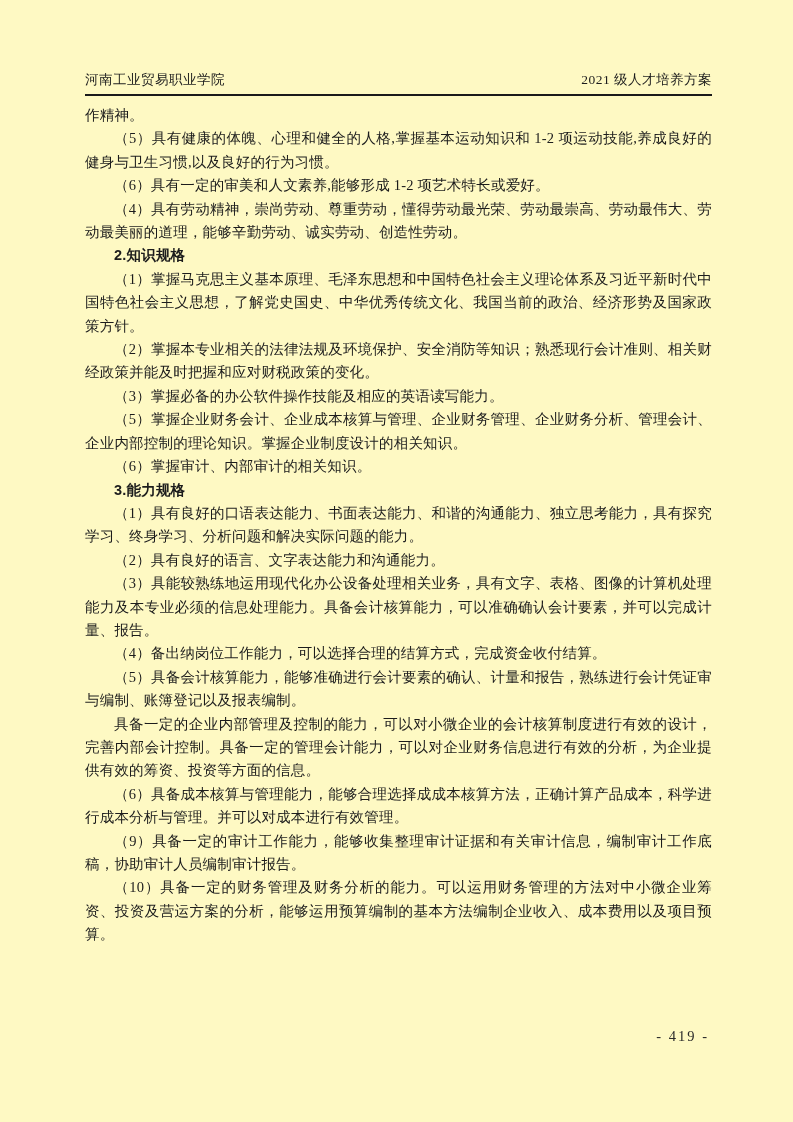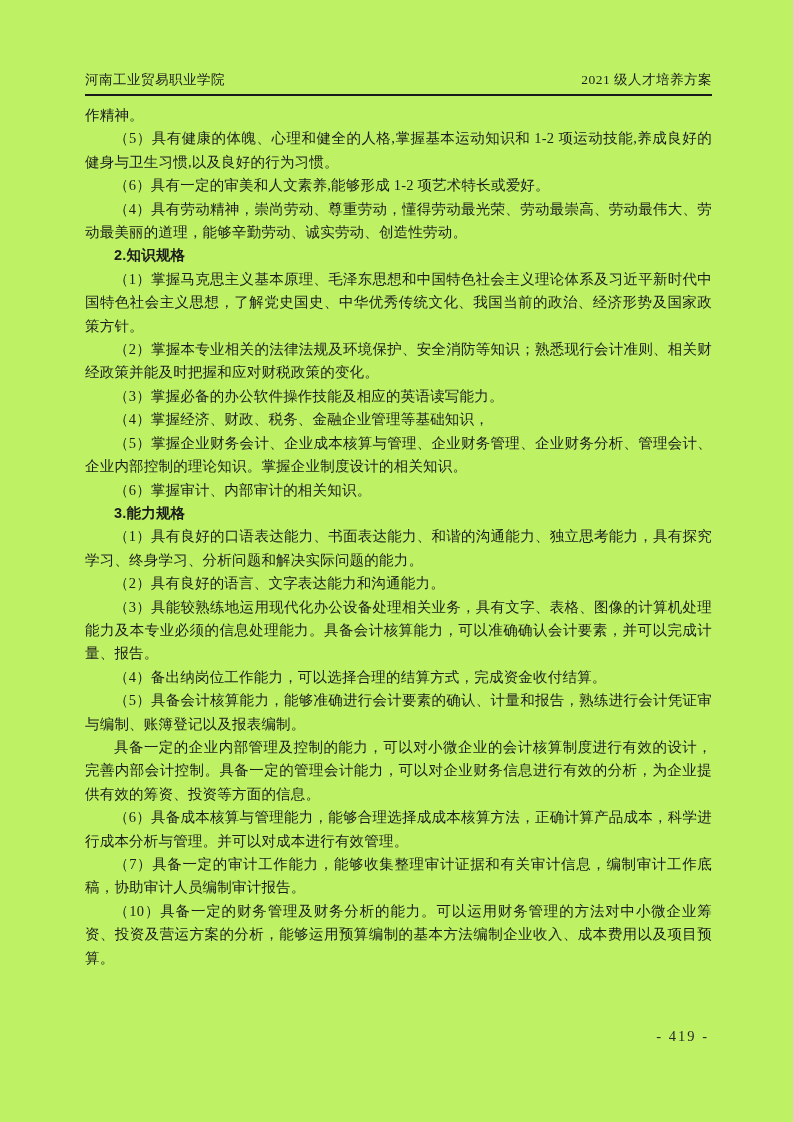--- a/index.html
+++ b/index.html
@@ -4,21 +4,21 @@
 <style>
   html, body {
     margin: 0;
     padding: 0;
     background: #ffffff;
   }
   .page {
     position: relative;
     width: 793px;
     height: 1122px;
-    background: #bef264;
+    background: #fef9c3;
     font-family: "Liberation Serif", "DejaVu Serif", serif;
     color: #1c1c1c;
     overflow: hidden;
     box-sizing: border-box;
   }
   .header {
     position: absolute;
     top: 71px;
     left: 85px;
     width: 627px;
@@ -70,32 +70,31 @@
 
   <div class="doc-body" id="doc-body">
       <div class="para cont">作精神。</div>
       <div class="para item">（5）具有健康的体魄、心理和健全的人格,掌握基本运动知识和 1-2 项运动技能,养成良好的健身与卫生习惯,以及良好的行为习惯。</div>
       <div class="para item">（6）具有一定的审美和人文素养,能够形成 1-2 项艺术特长或爱好。</div>
       <div class="para item">（4）具有劳动精神，崇尚劳动、尊重劳动，懂得劳动最光荣、劳动最崇高、劳动最伟大、劳动最美丽的道理，能够辛勤劳动、诚实劳动、创造性劳动。</div>
       <div class="para heading">2.知识规格</div>
       <div class="para item">（1）掌握马克思主义基本原理、毛泽东思想和中国特色社会主义理论体系及习近平新时代中国特色社会主义思想，了解党史国史、中华优秀传统文化、我国当前的政治、经济形势及国家政策方针。</div>
       <div class="para item">（2）掌握本专业相关的法律法规及环境保护、安全消防等知识；熟悉现行会计准则、相关财经政策并能及时把握和应对财税政策的变化。</div>
       <div class="para item">（3）掌握必备的办公软件操作技能及相应的英语读写能力。</div>
-      <div class="para item">（4）掌握经济、财政、税务、金融企业管理等基础知识，</div>
       <div class="para item">（5）掌握企业财务会计、企业成本核算与管理、企业财务管理、企业财务分析、管理会计、企业内部控制的理论知识。掌握企业制度设计的相关知识。</div>
       <div class="para item">（6）掌握审计、内部审计的相关知识。</div>
       <div class="para heading">3.能力规格</div>
       <div class="para item">（1）具有良好的口语表达能力、书面表达能力、和谐的沟通能力、独立思考能力，具有探究学习、终身学习、分析问题和解决实际问题的能力。</div>
       <div class="para item">（2）具有良好的语言、文字表达能力和沟通能力。</div>
       <div class="para item">（3）具能较熟练地运用现代化办公设备处理相关业务，具有文字、表格、图像的计算机处理能力及本专业必须的信息处理能力。具备会计核算能力，可以准确确认会计要素，并可以完成计量、报告。</div>
       <div class="para item">（4）备出纳岗位工作能力，可以选择合理的结算方式，完成资金收付结算。</div>
       <div class="para item">（5）具备会计核算能力，能够准确进行会计要素的确认、计量和报告，熟练进行会计凭证审与编制、账簿登记以及报表编制。</div>
       <div class="para item">具备一定的企业内部管理及控制的能力，可以对小微企业的会计核算制度进行有效的设计，完善内部会计控制。具备一定的管理会计能力，可以对企业财务信息进行有效的分析，为企业提供有效的筹资、投资等方面的信息。</div>
       <div class="para item">（6）具备成本核算与管理能力，能够合理选择成成本核算方法，正确计算产品成本，科学进行成本分析与管理。并可以对成本进行有效管理。</div>
-      <div class="para item">（7）具备一定的审计工作能力，能够收集整理审计证据和有关审计信息，编制审计工作底稿，协助审计人员编制审计报告。</div>
+      <div class="para item">（9）具备一定的审计工作能力，能够收集整理审计证据和有关审计信息，编制审计工作底稿，协助审计人员编制审计报告。</div>
       <div class="para item">（10）具备一定的财务管理及财务分析的能力。可以运用财务管理的方法对中小微企业筹资、投资及营运方案的分析，能够运用预算编制的基本方法编制企业收入、成本费用以及项目预算。</div>
     </div>
 
   <div class="footer">
     <span>- 419 -</span>
   </div>
 
 </div>
 
 </body></html>

